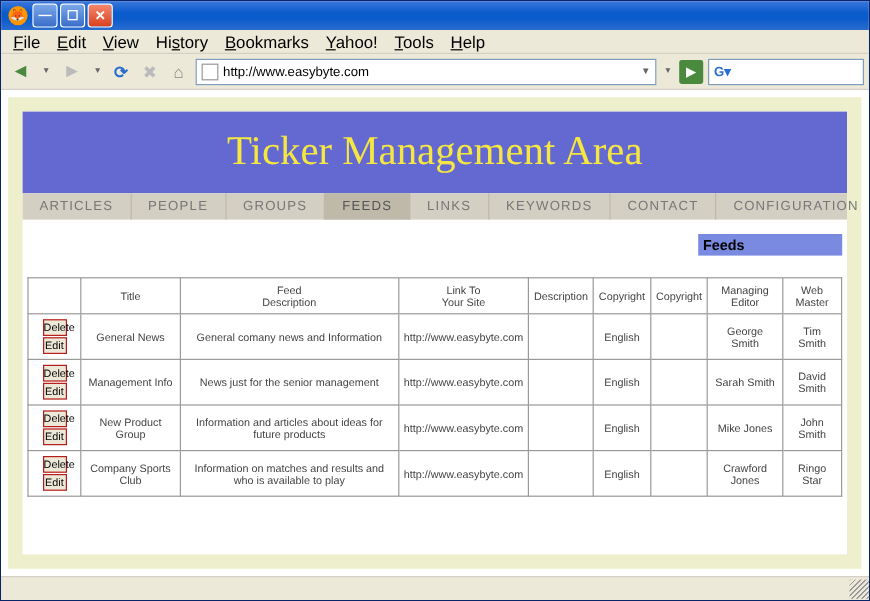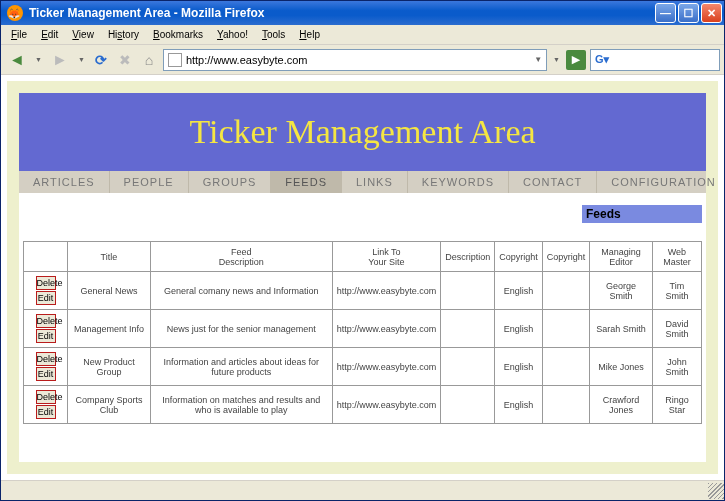--- a/index.html
+++ b/index.html
@@ -6,21 +6,21 @@
 body { font-family: Tahoma, Arial, sans-serif; font-size: 11px; background: #ece9d8; overflow: hidden; }
 
 .window { width: 725px; height: 501px; display: flex; flex-direction: column; border: 1px solid #0a246a; background: #fff; }
 .titlebar { height: 24px; background: linear-gradient(to bottom, #3b77dd, #0a5bcb 40%, #0a5bcb 60%, #2a6ccf); display: flex; align-items: center; padding: 0 2px; color: #fff; font-size: 12px; font-weight: bold; }
 .titlebar-icon { width: 16px; height: 16px; background: #ff9500; border-radius: 50%; margin: 0 4px; display:flex; align-items:center; justify-content:center; color:#fff; font-size:10px;}
 .titlebar-title { flex: 1; padding-left: 2px; }
 .win-btns { display: flex; gap: 2px; }
 .win-btn { width: 21px; height: 20px; border: 1px solid #fff; border-radius: 3px; background: linear-gradient(to bottom,#7ba7e8,#3a6fc9); display:flex; align-items:center; justify-content:center; color:#fff; font-size:11px; font-weight:bold;}
 .win-btn.close { background: linear-gradient(to bottom,#f5876c,#d9411e); }
 
-.menubar { height: 20px; background: #ece9d8; display: flex; align-items: center; padding: 0 4px; gap: 2px; border-bottom: 1px solid #d4d0c8; font-size:10px;}
+.menubar { height: 20px; background: #ece9d8; display: flex; align-items: center; padding: 0 4px; gap: 2px; border-bottom: 1px solid #d4d0c8; font-size:14px;}
 .menubar span { padding: 2px 6px; cursor: default; }
 .menubar span u { text-decoration: underline; }
 
 .toolbar { height: 30px; background: #ece9d8; display: flex; align-items: center; padding: 2px 4px; gap: 4px; border-bottom: 1px solid #d4d0c8;}
 .nav-btn { width:24px; height:24px; display:flex; align-items:center; justify-content:center; border-radius:3px;}
 .nav-back { color:#4a8a3e; font-size:16px;}
 .nav-fwd { color:#bbb; font-size:16px;}
 .drop-arr { font-size:7px; color:#666; padding:0 2px;}
 .tb-icon { width:20px; height:20px; display:flex; align-items:center; justify-content:center; font-size:14px;}
 .reload { color:#2a6ccf; font-weight:bold;}
@@ -28,21 +28,21 @@
 .home { color:#888;}
 .urlbar { flex:1; height:22px; border:1px solid #7f9db9; background:#fff; display:flex; align-items:center; padding:0 4px; font-size:11px; gap:4px;}
 .urlbar .page-icon { width:14px; height:14px; border:1px solid #999; background:#fff;}
 .urlbar .dd { margin-left:auto; color:#666; font-size:8px;}
 .go-btn { width:20px; height:20px; background:#4a8a3e; color:#fff; display:flex; align-items:center; justify-content:center; font-size:11px; border-radius:2px;}
 .search-box { width:130px; height:22px; border:1px solid #7f9db9; background:#fff; display:flex; align-items:center; padding:0 4px; gap:4px;}
 .search-box .g { color:#2a6ccf; font-weight:bold; font-size:11px;}
 
 .content { flex:1; background:#fff; overflow:auto; padding:6px; }
 .page-wrap { border:12px solid #eef0cd; padding:0; min-height:100%;}
-.banner { background:#6369d1; height:78px; display:flex; align-items:center; justify-content:center;}
+.banner { background:#6369d1; height:68px; display:flex; align-items:center; justify-content:center;}
 .banner-title { font-family:'Times New Roman',serif; font-size:34px; color:#f5e642;}
 .nav-tabs { display:flex; background:#d4cfc3; height:22px; font-size:11px; color:#777; letter-spacing:1px;}
 .nav-tabs .tab { padding:5px 14px; border-right:1px solid #bfb9aa; cursor:default; text-transform:uppercase;}
 .nav-tabs .tab.active { background:#bfb9aa; color:#555;}
 .nav-tabs .filler { flex:1; border-right:none;}
 
 .side-panel { float:right; width:120px; margin:12px 4px 0 0;}
 .side-head { background:#7a8ae0; color:#000; font-weight:bold; font-size:12px; padding:2px 4px;}
 .side-list { padding:4px 0 4px 16px;}
 .side-list li { color:#c33; font-size:10px; margin:2px 0; list-style:disc;}
@@ -56,21 +56,20 @@
 
 .statusbar { height:20px; background:#ece9d8; border-top:1px solid #d4d0c8; display:flex; align-items:center; font-size:10px; color:#555;}
 .statusbar .grip { margin-left:auto; width:16px; height:16px; background: repeating-linear-gradient(135deg,#999,#999 1px,transparent 1px,transparent 3px);}
 </style>
 </head>
 <body>
 
 <div class="window">
   <div class="titlebar">
     <div class="titlebar-icon">🦊</div>
-    <div class="titlebar-title">Ticker Management Area - Mozilla Firefox</div>
     <div class="win-btns">
       <div class="win-btn">—</div>
       <div class="win-btn">☐</div>
       <div class="win-btn close">✕</div>
     </div>
   </div>
 
   <div class="menubar">
     <span><u>F</u>ile</span>
     <span><u>E</u>dit</span>

